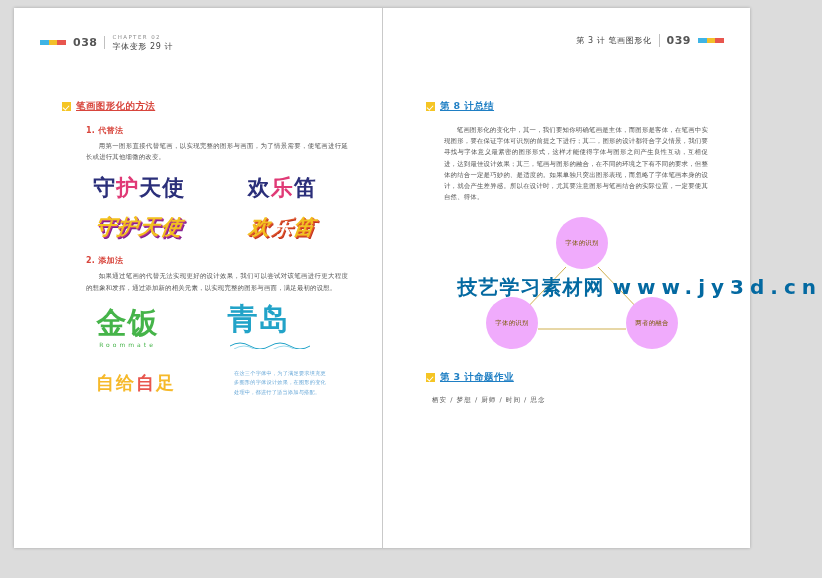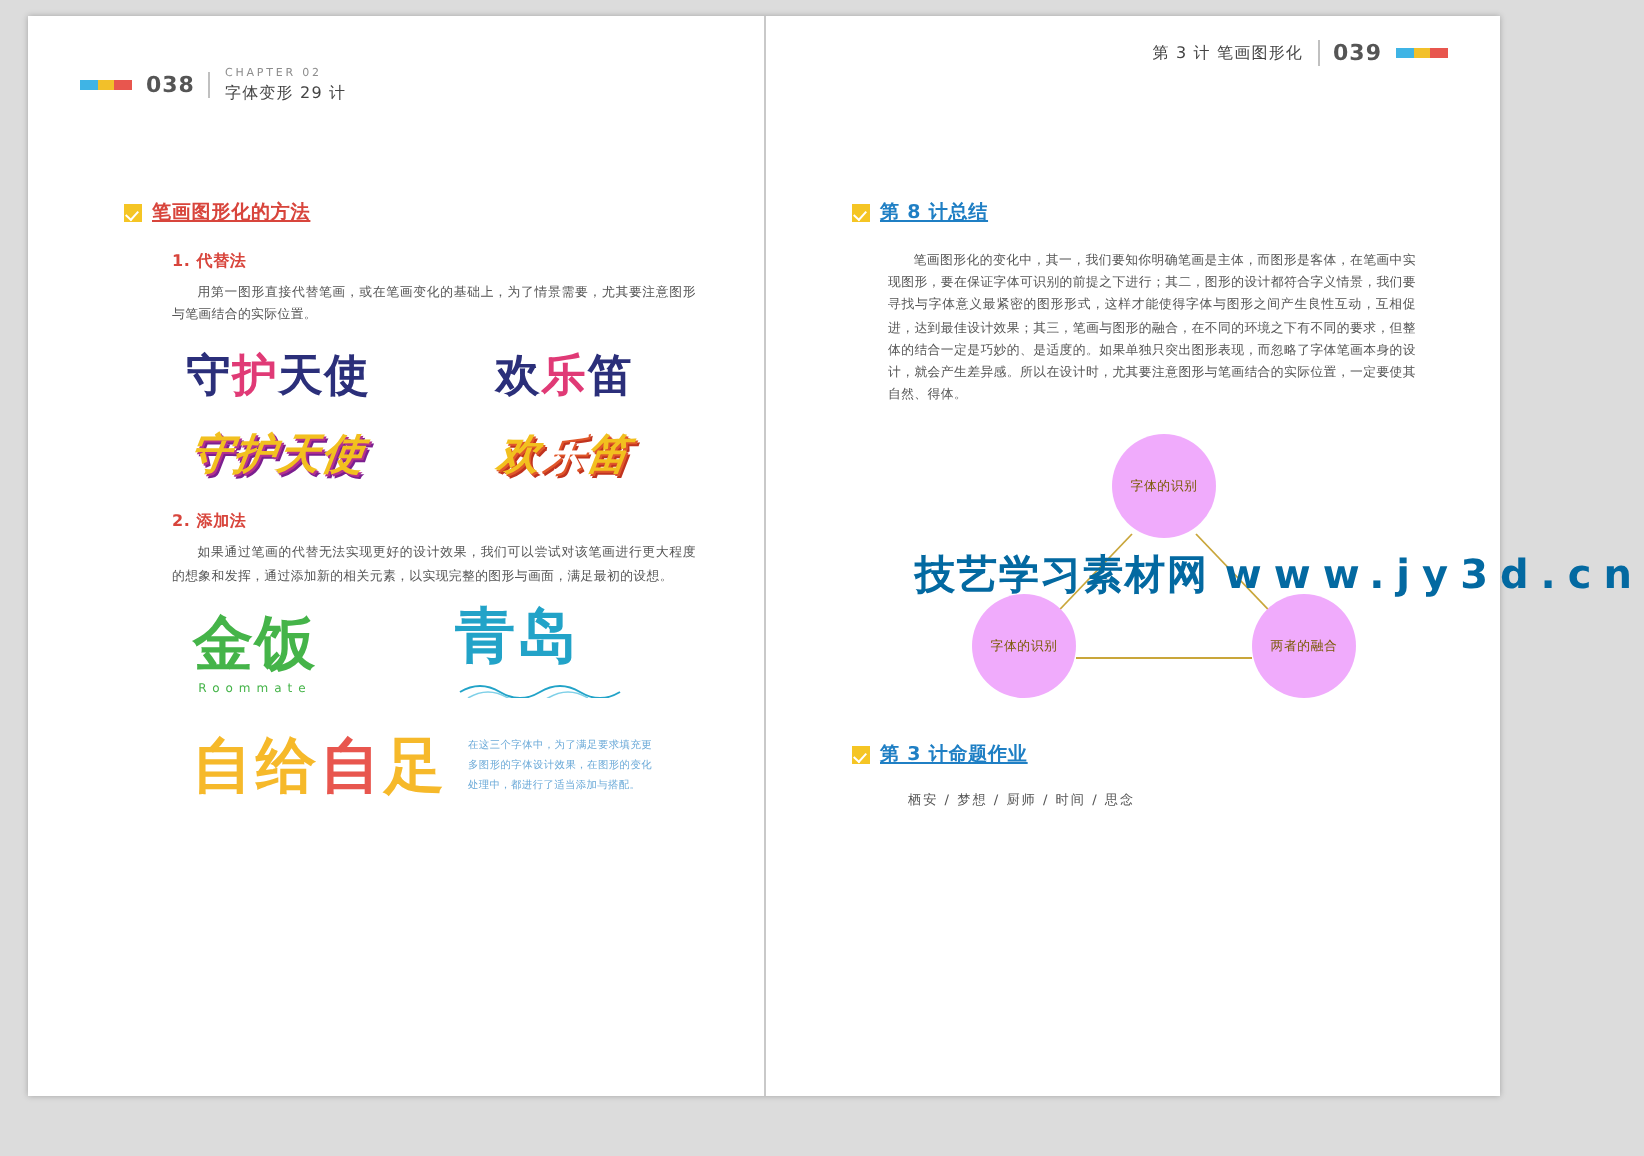--- a/index.html
+++ b/index.html
@@ -75,21 +75,21 @@
   }
   .head-title {
     font-size: 8px;
     color: #444;
     letter-spacing: 0.6px;
     margin-top: 1px;
   }
   .head-right {
     position: absolute;
     right: 26px;
-    top: 12px;
+    top: 26px;
     display: flex;
     align-items: center;
     gap: 7px;
     text-align: center;
   }
   .rule-right {
     width: 26px;
     height: 5px;
     background: linear-gradient(to right,#3fb4e5 0 9px,#f2c02a 9px 17px,#e8564e 17px 26px);
   }
@@ -215,21 +215,21 @@
     letter-spacing: 3px;
     text-align: center;
     margin-top: 3px;
     font-weight: normal;
   }
   .wave {
     height: 9px;
     margin-top: 2px;
   }
   .logo-zigei {
-    font-size: 30px;
+    font-size: 18px;
     color: #f6b92a;
     line-height: 1;
     letter-spacing: 2px;
   }
   .logo-zigei .heart { color: #e8564e; }
 
   .caption-box {
     width: 92px;
     font-size: 5.2px;
     line-height: 1.85;
@@ -280,21 +280,21 @@
     z-index: 2;
   }
   .node.top { width: 52px; height: 52px; left: 130px; top: 0; }
   .node.left { width: 52px; height: 52px; left: 60px; top: 80px; }
   .node.right { width: 52px; height: 52px; left: 200px; top: 80px; }
   .diagram svg { position: absolute; left: 0; top: 0; z-index: 1; }
 
   .assign-list {
     font-size: 6.6px;
     color: #555;
-    margin: 6px 0 0 28px;
+    margin: 6px 0 0 6px;
     letter-spacing: 1px;
   }
   .spacer-10 { height: 10px; }
 </style>
 </head>
 <body>
 
 <div id="page">
   <div class="spread">
 
@@ -311,21 +311,21 @@
       </div>
 
       <div class="col">
 
         <div class="sec-head">
           <span class="tick"></span>
           <span class="sec-head-text">笔画图形化的方法</span>
         </div>
 
         <div class="sub-head">1. 代替法</div>
-        <p class="para indent">用第一图形直接代替笔画，或在笔画变化的基础上，为了情景需要，尤其要注意图形与笔画结合的实际位置。</p>
+        <p class="para indent">用第一图形直接代替笔画，以实现完整的图形与画面，为了情景需要，使笔画进行延长或进行其他细微的改变。</p>
 
         <div class="art-row">
           <div class="logo logo-shouhu1">守<span class="accent">护</span>天使</div>
           <div class="logo logo-huanle1">欢<span class="accent">乐</span>笛</div>
         </div>
 
         <div class="art-row">
           <div class="logo logo-shouhu2">守护天使</div>
           <div class="logo logo-huanle2">欢<span class="accent">乐</span>笛</div>
         </div>

